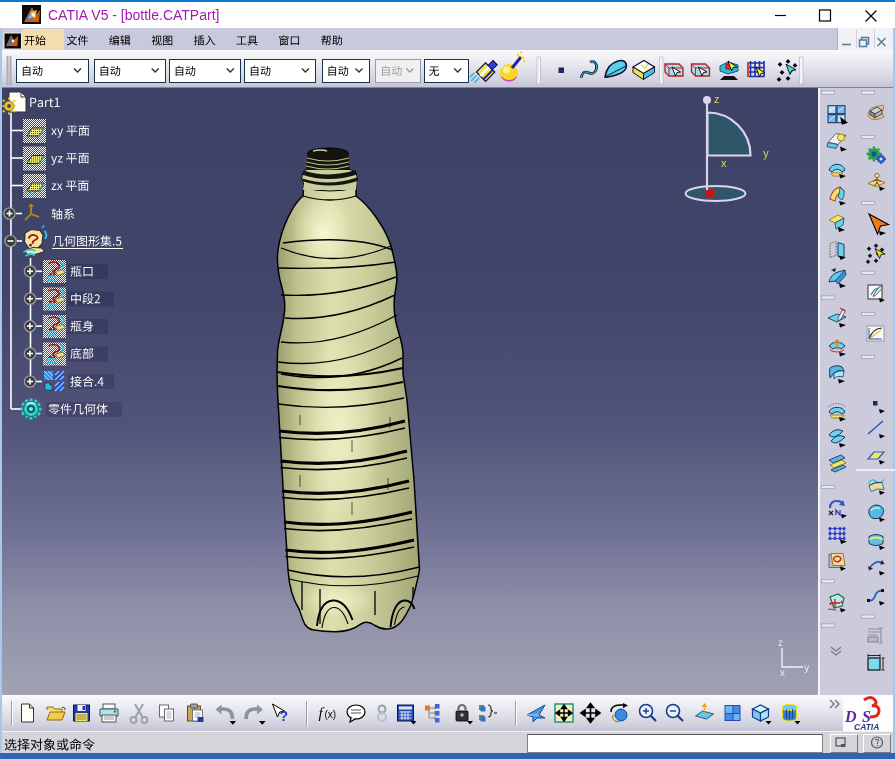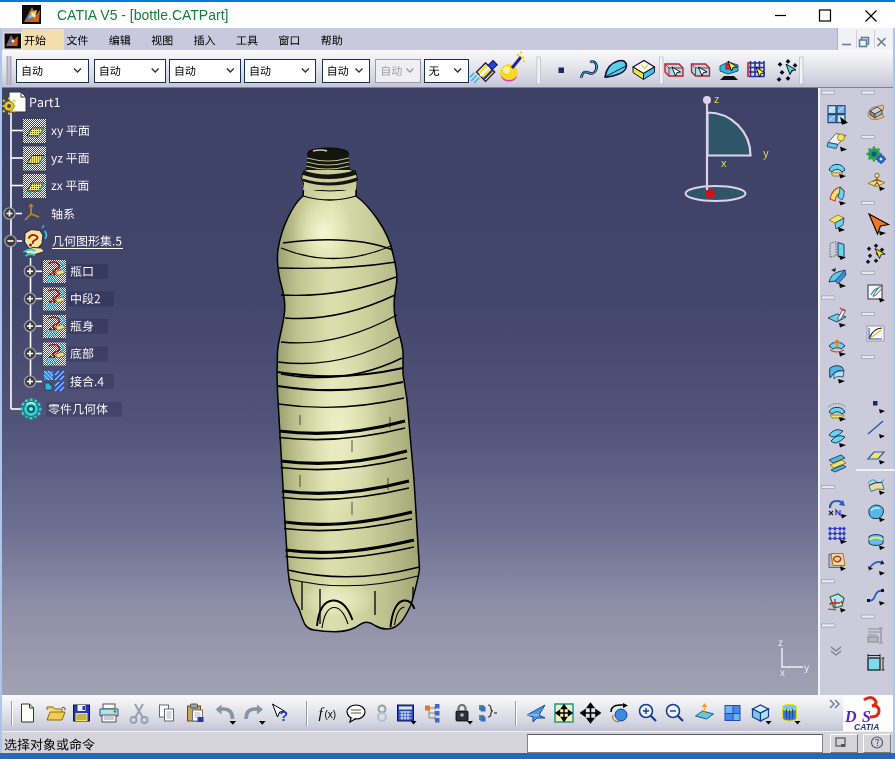--- a/index.html
+++ b/index.html
@@ -1,19 +1,19 @@
 <!DOCTYPE html>
 <html><head><meta charset="utf-8"><style>
 * { margin:0; padding:0; box-sizing:border-box; }
 body { width:895px; height:759px; position:relative; font-family:"Liberation Sans",sans-serif; overflow:hidden; background:#fff; }
 .abs { position:absolute; }
 </style></head><body>
 <div class="abs" style="left:0;top:0;width:895px;height:2px;background:#0a7ad6;"></div>
 <div class="abs" style="left:0;top:2px;width:895px;height:26px;background:#ffffff;"></div>
-<div class="abs" style="left:57px;top:7px;font-size:14px;color:#15803d;">CATIA V5 - [bottle.CATPart]</div>
+<div class="abs" style="left:48px;top:7px;font-size:14px;color:#a21caf;">CATIA V5 - [bottle.CATPart]</div>
 <div class="abs" style="left:0;top:28px;width:895px;height:22px;background:#c9c9dd;"></div>
 <div class="abs" style="left:21.5px;top:29px;width:42px;height:21px;background:#f2ddae;"></div>
 <div class="abs" style="left:837px;top:28px;width:58px;height:22px;background:#f2f2f6;border-left:1px solid #b0b0c0;"></div>
 <div class="abs" style="left:856px;top:30px;width:1px;height:18px;background:#d0d0da;"></div>
 <div class="abs" style="left:874px;top:30px;width:1px;height:18px;background:#d0d0da;"></div>
 <div class="abs" style="left:0;top:50px;width:895px;height:38px;background:linear-gradient(#fafafc,#d6d6e2 75%,#c4c4d6);border-bottom:1px solid #83838f;"></div>
 
 <div class="abs" style="left:16px;top:58.5px;width:72.5px;height:24px;background:#fff;border:1px solid #16324e;"></div>
 <div class="abs" style="left:93.8px;top:58.5px;width:72.4px;height:24px;background:#fff;border:1px solid #16324e;"></div>
 <div class="abs" style="left:168.9px;top:58.5px;width:72.4px;height:24px;background:#fff;border:1px solid #16324e;"></div>

